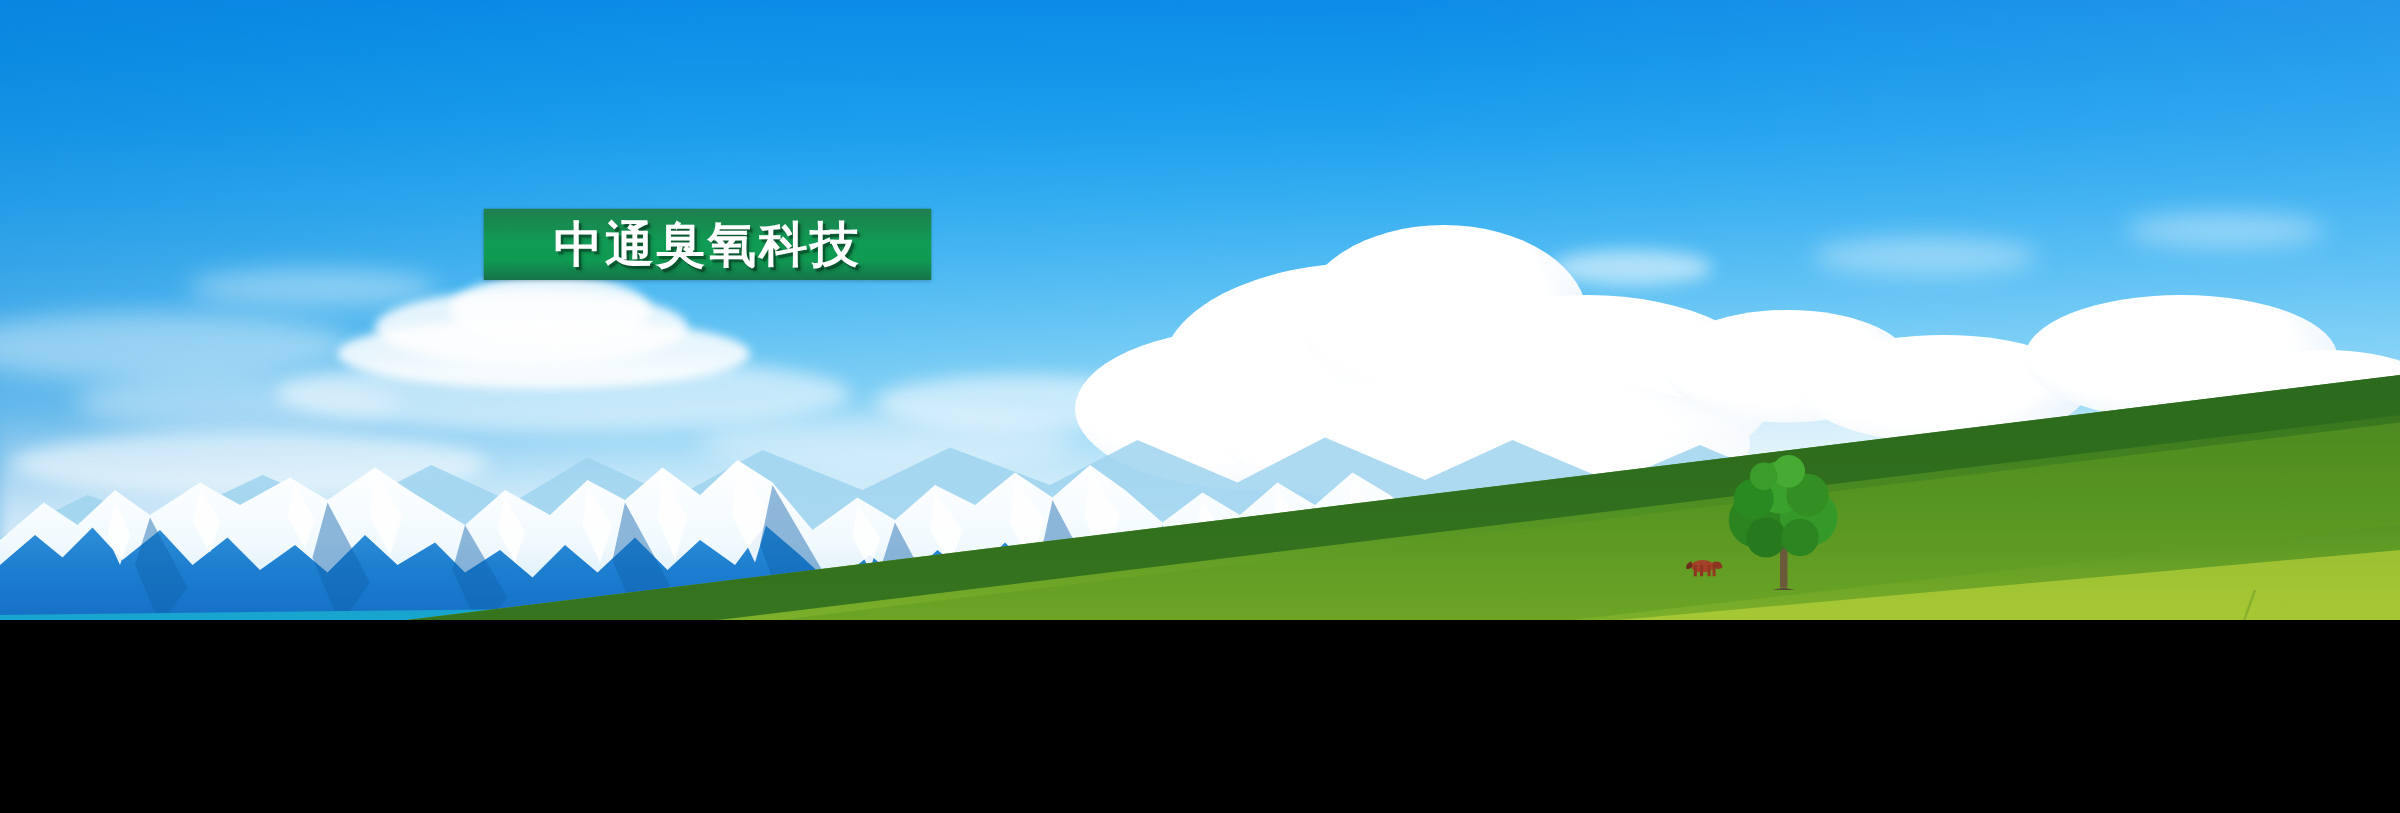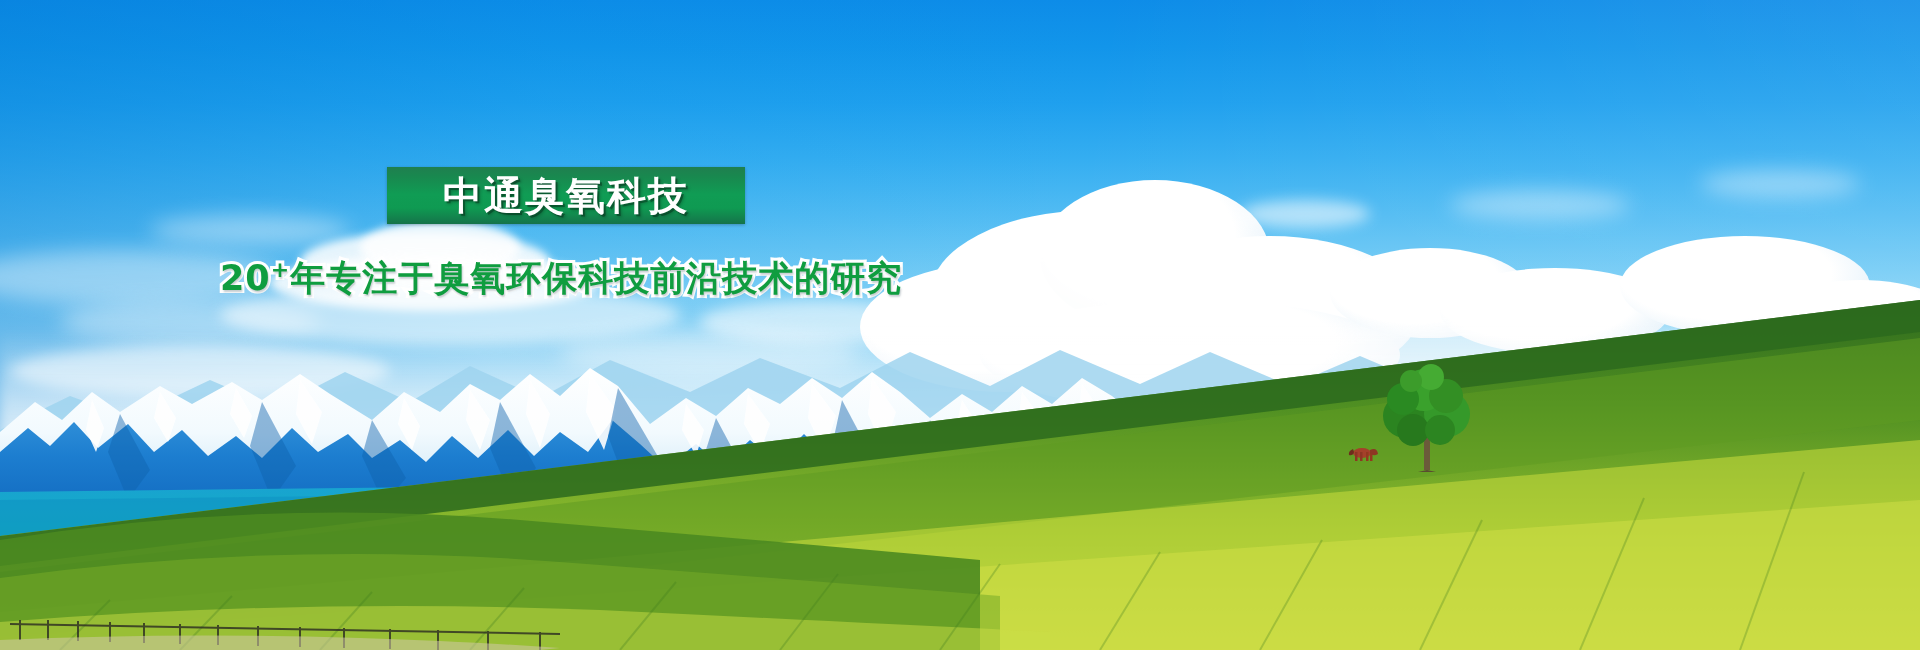--- a/index.html
+++ b/index.html
@@ -1,20 +1,20 @@
 <!DOCTYPE html>
 <html><head>
 <meta charset="utf-8">
 <title>Banner</title>
 <style>
   html,body{margin:0;padding:0;background:#000;}
   *{box-sizing:border-box;}
   #banner{
     position:relative;
-    width:1920px;height:650px;
+    width:1920px;height:496px;
     overflow:hidden;
     font-family:"DejaVu Sans","Liberation Sans",sans-serif;
     text-align:right;
   }
 
   
   .sky{
     position:absolute;left:0;top:0;width:1920px;height:470px;
     background:linear-gradient(180deg,
       #0d8ce8 0%, #1295ea 10%, #1fa0ee 22%, #35aef1 34%,
@@ -362,19 +362,16 @@
       </g>
     </svg>
   </div>
 
   <div class="textwrap">
 
     <div class="badge">
       <div class="badge-text">中通臭氧科技</div>
     </div>
 
-    <div class="subline" id="sub1">
-      <span>20</span><span class="sup">+</span><span>年专注于臭氧环保科技前沿技术的研究</span>
-    </div>
 
 
   </div>
 </div>
 
 </body></html>

